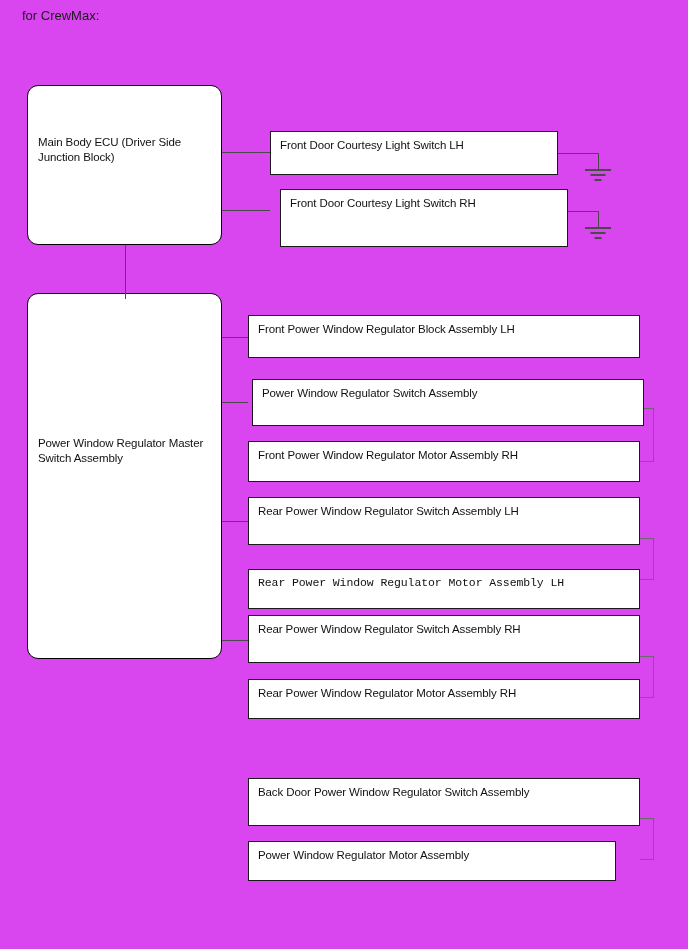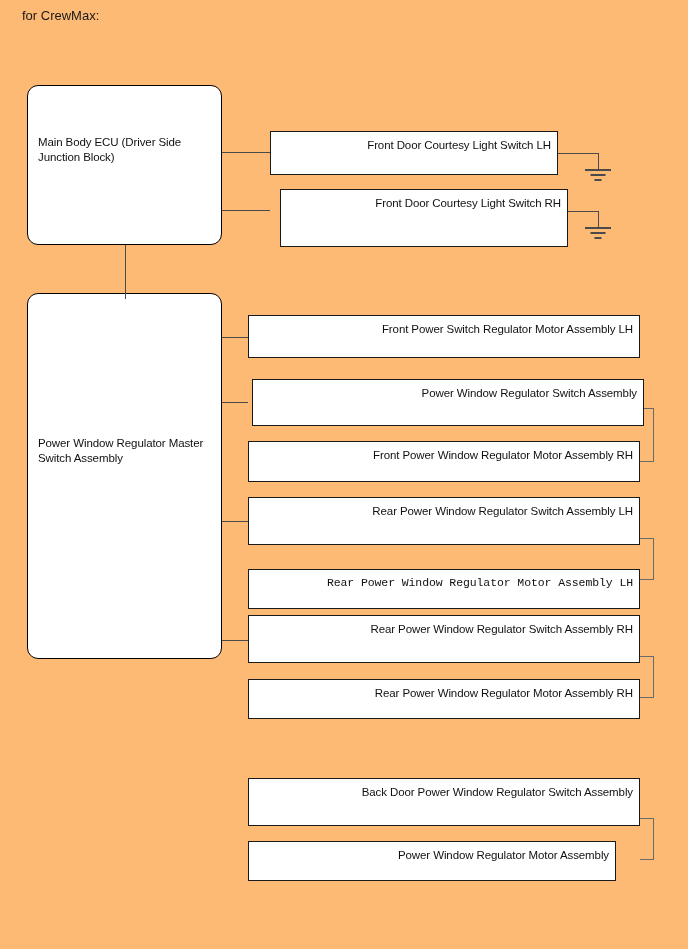--- a/index.html
+++ b/index.html
@@ -9,21 +9,21 @@
     background: #ffffff;
   }
   body {
     font-family: "Liberation Sans", sans-serif;
     color: #000000;
   }
   #canvas {
     position: relative;
     width: 688px;
     height: 949px;
-    background: #fdba74;
+    background: #d946ef;
     overflow: hidden;
   }
   .caption {
     position: absolute;
     left: 22px;
     top: 8px;
     font-size: 13px;
     line-height: 16px;
     color: #1a1a1a;
     white-space: nowrap;
@@ -44,21 +44,20 @@
     line-height: 14.5px;
     color: #111111;
     letter-spacing: -0.1px;
   }
   
   .comp {
     position: absolute;
     box-sizing: border-box;
     border: 1.7px solid #1a1a1a;
     background: #ffffff;
-    text-align: right;
   }
   .comp .clabel {
     position: absolute;
     left: 9px;
     top: 6px;
     right: 6px;
     font-size: 11.5px;
     line-height: 14px;
     color: #111111;
     letter-spacing: -0.1px;
@@ -141,21 +140,21 @@
       <div class="bracket" style="left: 640px; top: 818px; width: 14px; height: 42px;"></div>
     </div>
   <div id="components-layer">
       <div class="comp" style="left: 270px; top: 131px; width: 288px; height: 44px;">
         <div class="clabel">Front Door Courtesy Light Switch LH</div>
       </div>
       <div class="comp" style="left: 280px; top: 189px; width: 288px; height: 58px;">
         <div class="clabel">Front Door Courtesy Light Switch RH</div>
       </div>
       <div class="comp" style="left: 248px; top: 315px; width: 392px; height: 43px;">
-        <div class="clabel">Front Power Switch Regulator Motor Assembly LH</div>
+        <div class="clabel">Front Power Window Regulator Block Assembly LH</div>
       </div>
       <div class="comp" style="left: 252px; top: 379px; width: 392px; height: 47px; padding-left: 24px;">
         <div class="clabel">Power Window Regulator Switch Assembly</div>
       </div>
       <div class="comp" style="left: 248px; top: 441px; width: 392px; height: 41px;">
         <div class="clabel">Front Power Window Regulator Motor Assembly RH</div>
       </div>
       <div class="comp" style="left: 248px; top: 497px; width: 392px; height: 48px;">
         <div class="clabel">Rear Power Window Regulator Switch Assembly LH</div>
       </div>

